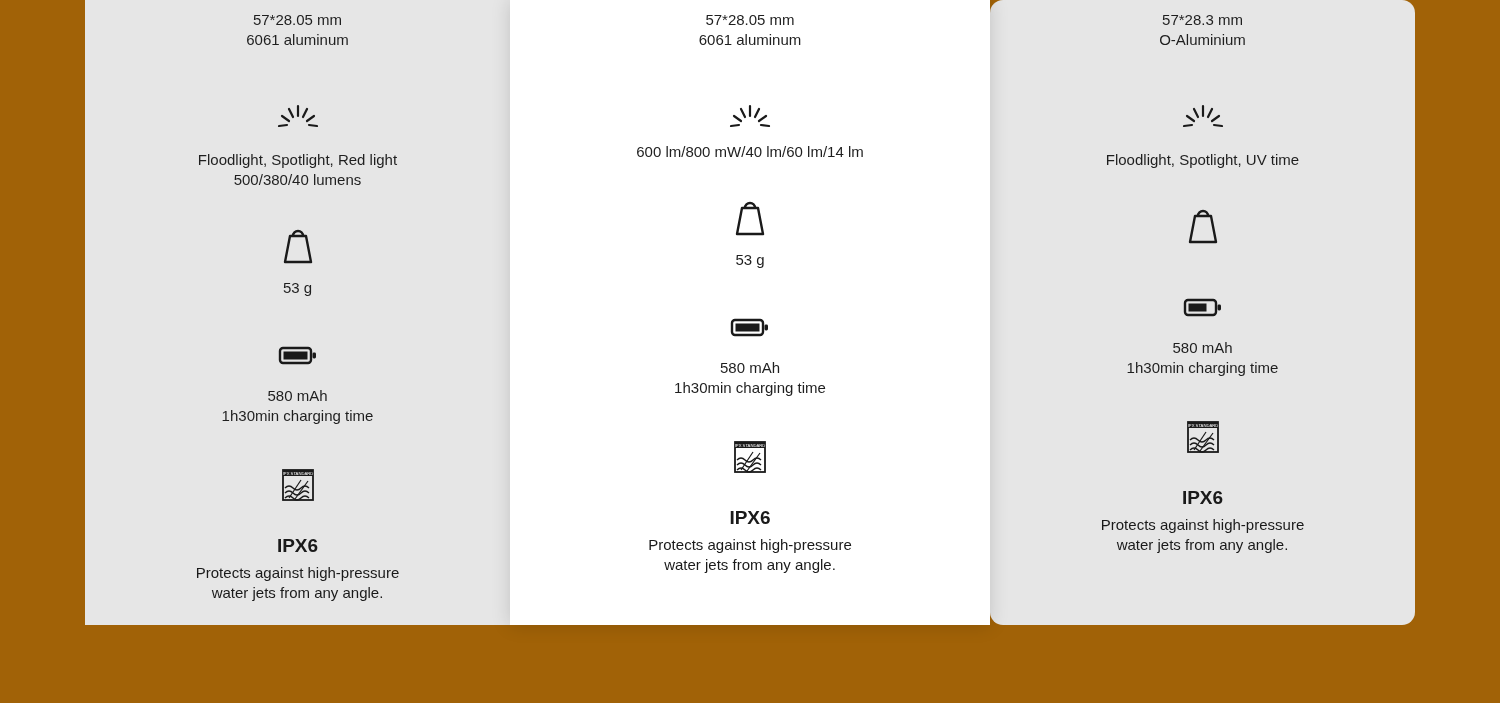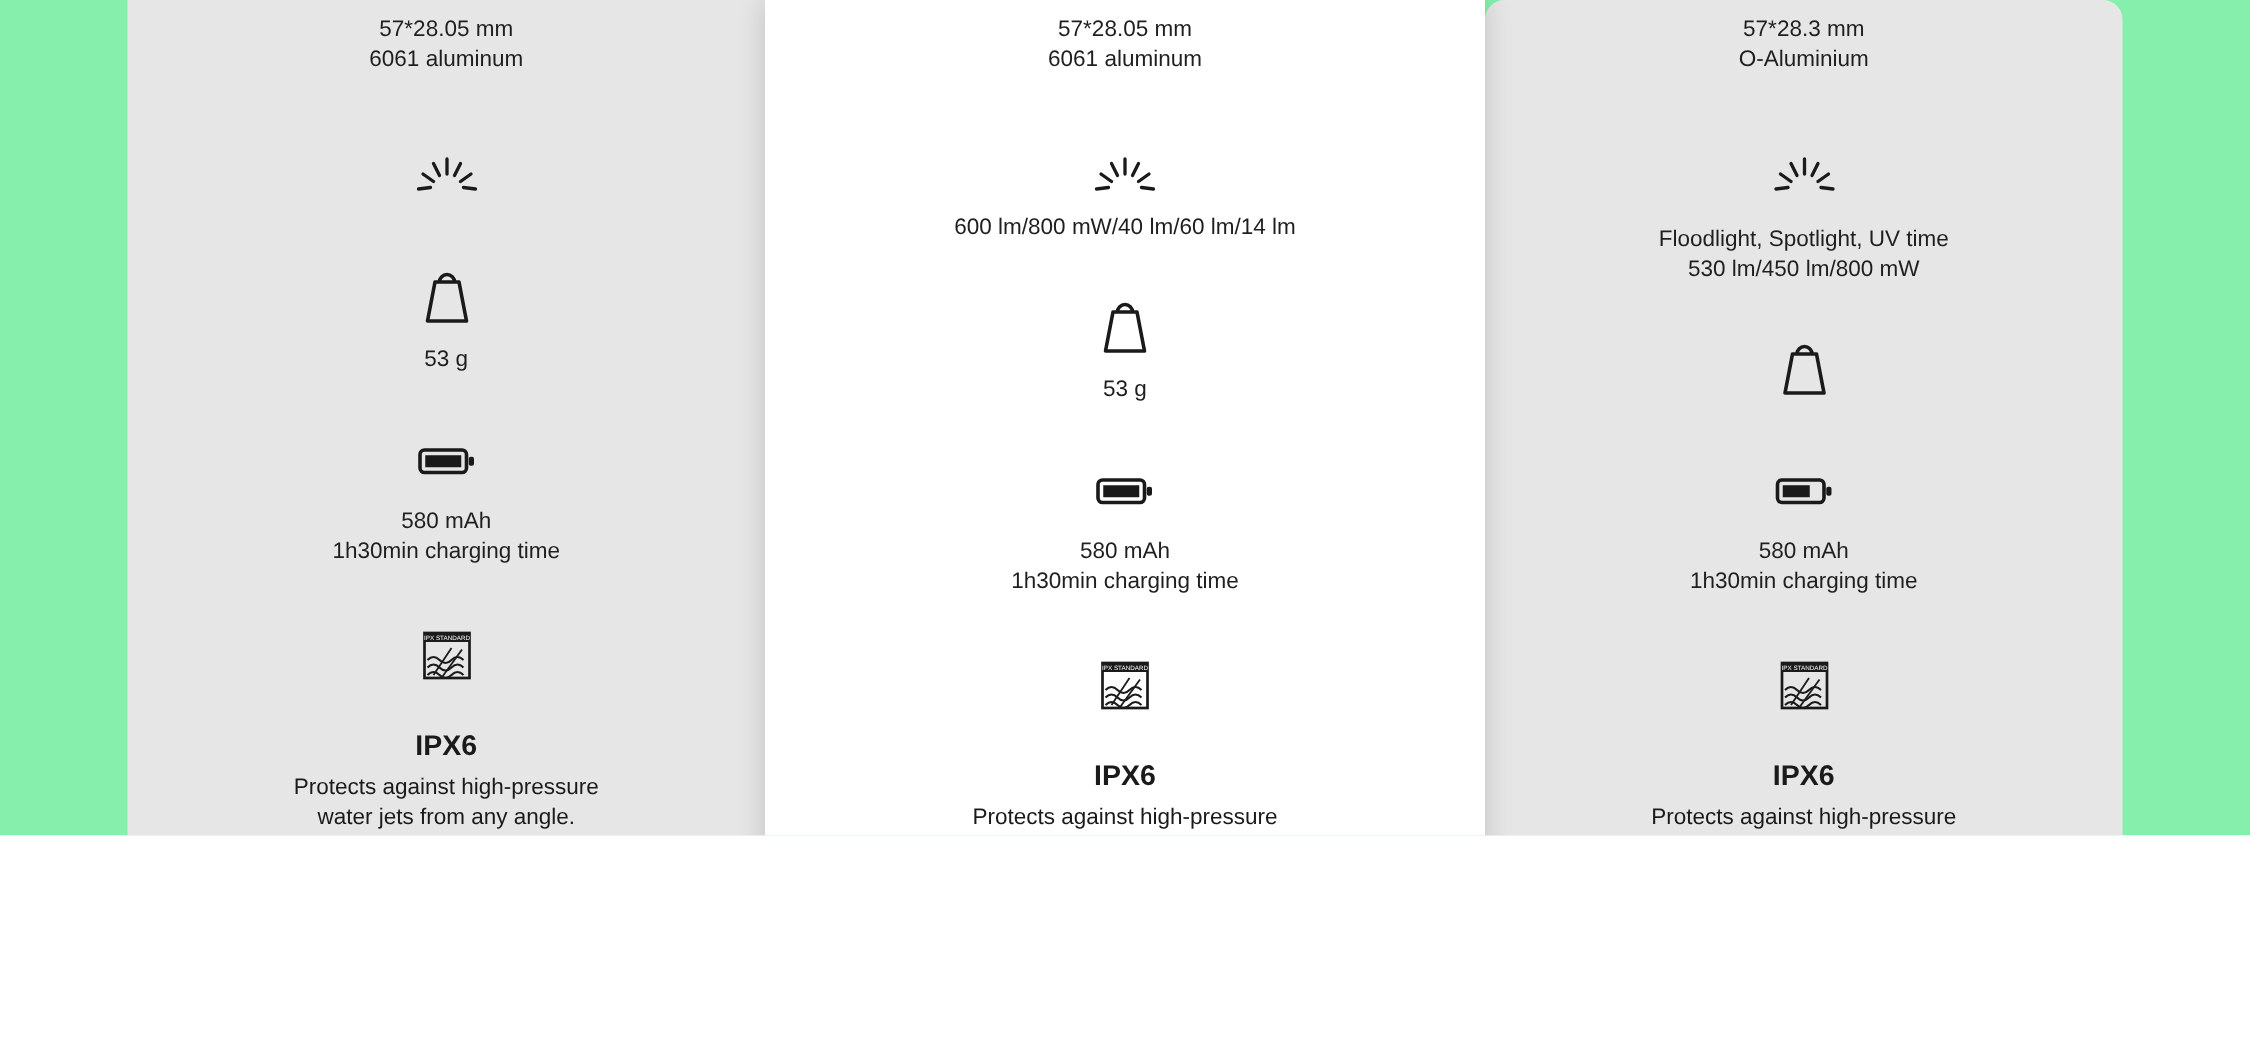--- a/index.html
+++ b/index.html
@@ -4,22 +4,22 @@
 <style>
   html, body {
     margin: 0;
     padding: 0;
     background: #ffffff;
     font-family: "Liberation Sans", sans-serif;
   }
   #page {
     position: relative;
     width: 1500px;
-    height: 557px;
-    background: #86efac;
+    height: 703px;
+    background: #a16207;
     overflow: hidden;
   }
   .compare-row {
     position: absolute;
     left: 85px;
     top: 0;
     width: 1330px;
     height: 625px;
     display: flex;
     flex-direction: row;
@@ -109,20 +109,24 @@
             <line x1="22" y1="2" x2="22" y2="12"></line>
             <line x1="13" y1="5" x2="17" y2="13"></line>
             <line x1="31" y1="5" x2="27" y2="13"></line>
             <line x1="6" y1="12" x2="13" y2="17"></line>
             <line x1="38" y1="12" x2="31" y2="17"></line>
             <line x1="3" y1="22" x2="11" y2="21"></line>
             <line x1="41" y1="22" x2="33" y2="21"></line>
           </g>
         </svg>
       </div>
+      <div class="spec-block">
+        <div class="spec-text label-under">Floodlight, Spotlight, Red light</div>
+        <div class="spec-text">500/380/40 lumens</div>
+      </div>
 
       <div class="icon-wrap weight">
         <svg width="42" height="40" viewBox="0 0 42 40">
           <path d="M13 9 L29 9 L34 35 L8 35 Z" fill="none" stroke="#1a1a1a" stroke-width="2.4" stroke-linejoin="round"></path>
           <path d="M16 9 a5 5 0 0 1 10 0" fill="none" stroke="#1a1a1a" stroke-width="2.4"></path>
         </svg>
       </div>
       <div class="spec-block">
         <div class="spec-text label-under tight">53 g</div>
       </div>
@@ -236,21 +240,20 @@
             <line x1="31" y1="5" x2="27" y2="13"></line>
             <line x1="6" y1="12" x2="13" y2="17"></line>
             <line x1="38" y1="12" x2="31" y2="17"></line>
             <line x1="3" y1="22" x2="11" y2="21"></line>
             <line x1="41" y1="22" x2="33" y2="21"></line>
           </g>
         </svg>
       </div>
       <div class="spec-block">
         <div class="spec-text label-under">Floodlight, Spotlight, UV time</div>
-        <div class="spec-text">530 lm/450 lm/800 mW</div>
       </div>
 
       <div class="icon-wrap weight">
         <svg width="42" height="40" viewBox="0 0 42 40">
           <path d="M13 9 L29 9 L34 35 L8 35 Z" fill="none" stroke="#1a1a1a" stroke-width="2.4" stroke-linejoin="round"></path>
           <path d="M16 9 a5 5 0 0 1 10 0" fill="none" stroke="#1a1a1a" stroke-width="2.4"></path>
         </svg>
       </div>
 
       <div class="icon-wrap battery">

